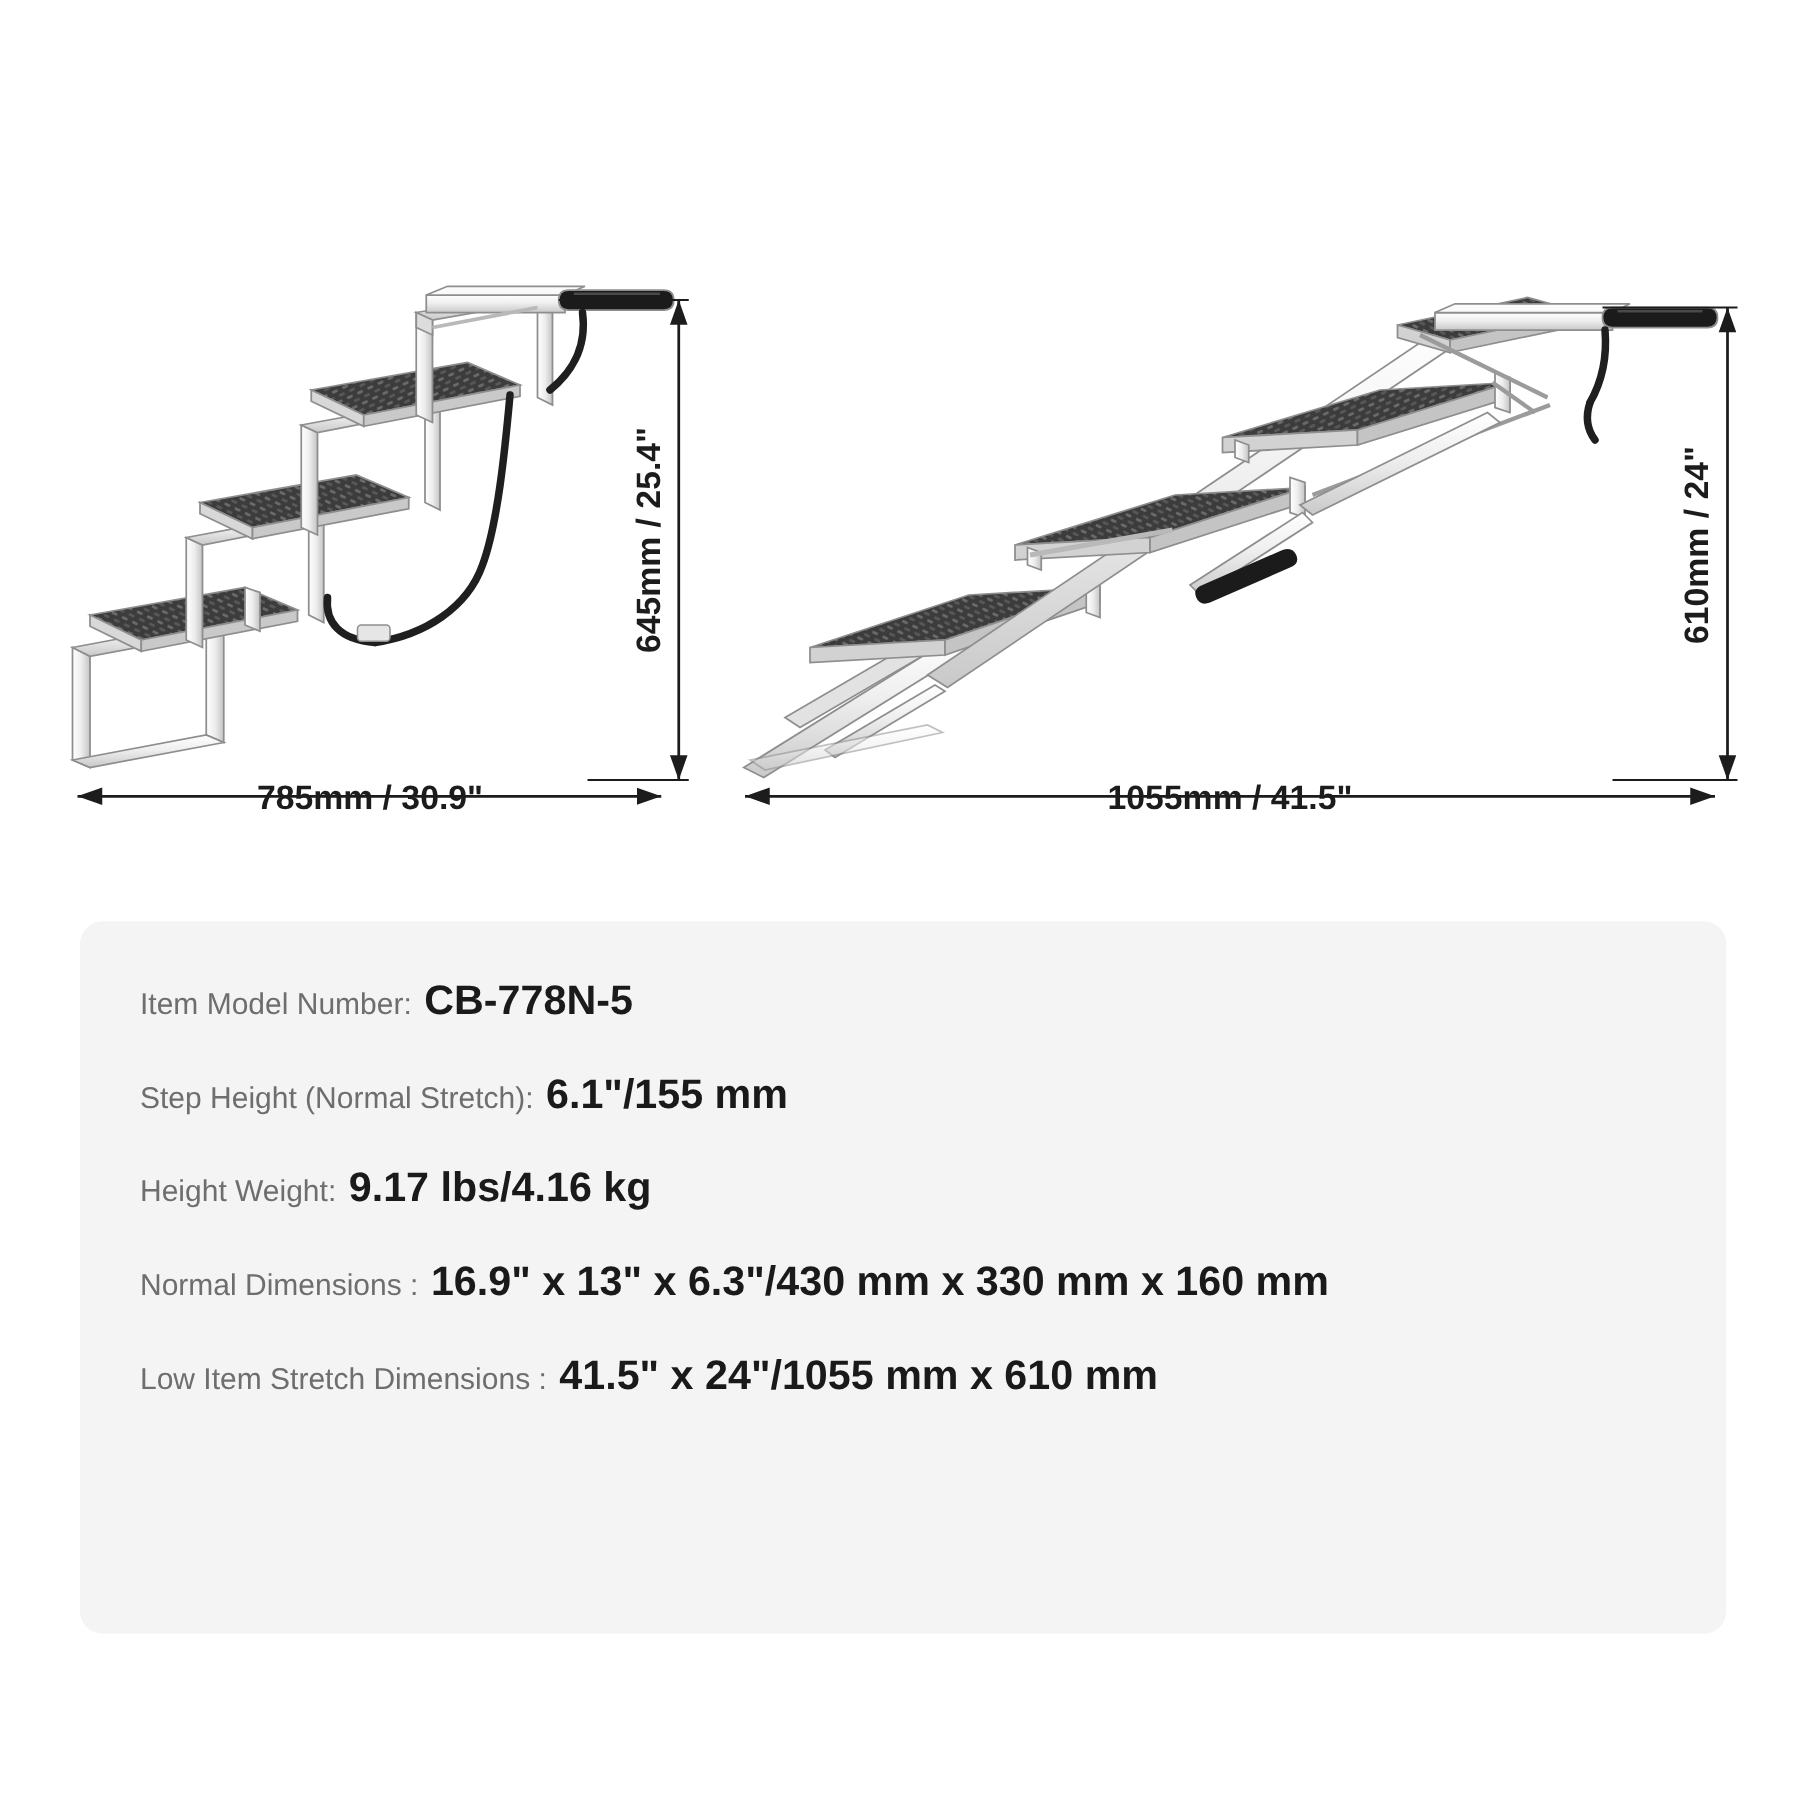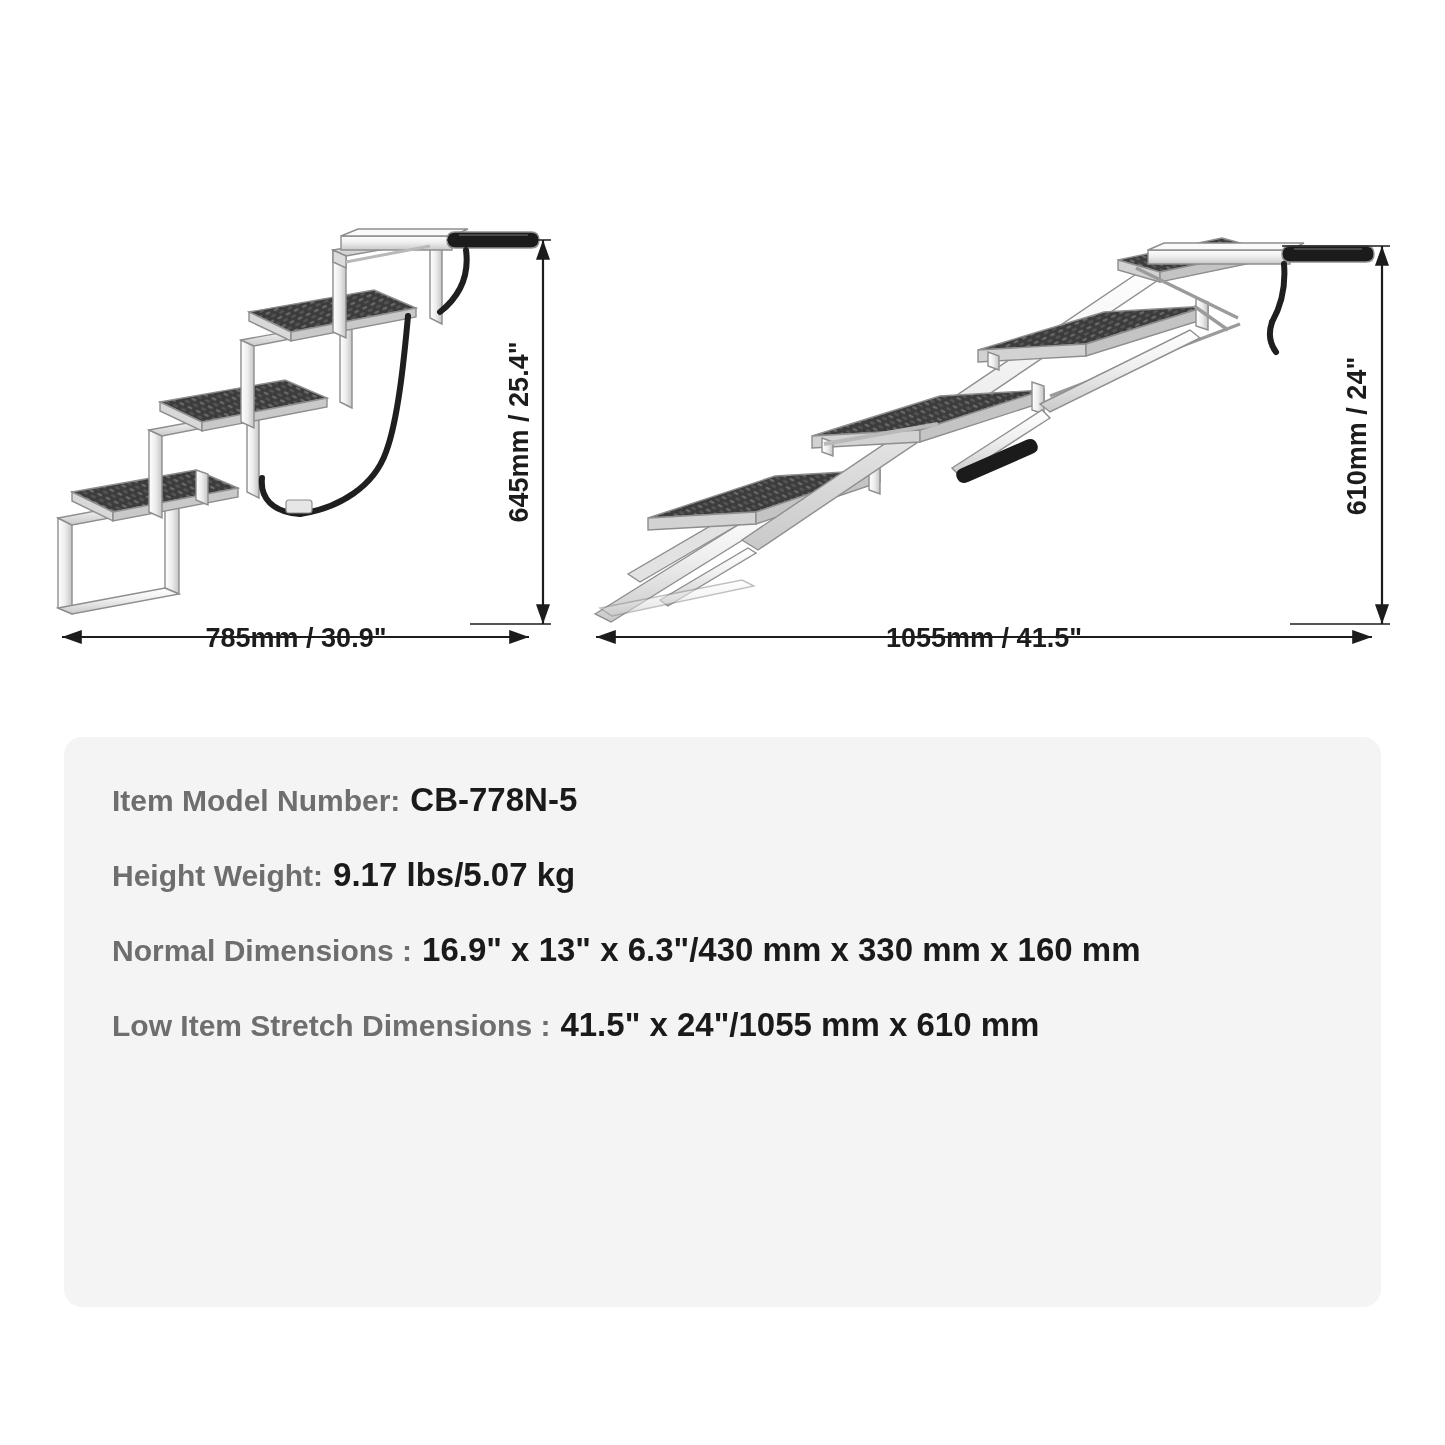--- a/index.html
+++ b/index.html
@@ -44,23 +44,23 @@
     box-sizing: border-box;
     padding: 44px 48px 0 48px;
   }
   .spec-row {
     display: flex;
     align-items: baseline;
     margin-bottom: 37px;
     white-space: nowrap;
   }
   .spec-label {
-    font-size: 30px;
+    font-size: 24px;
     color: #6e6e6e;
-    font-weight: bold;
+    font-weight: normal;
   }
   .spec-value {
     font-size: 33px;
     color: #1a1a1a;
     font-weight: bold;
     margin-left: 10px;
   }
 </style>
 </head>
 <body>
@@ -255,24 +255,28 @@
   </svg>
 </div>
 
 <div id="spec-panel">
 
   <div class="spec-row">
     <span class="spec-label">Item Model Number:</span>
     <span class="spec-value">CB-778N-5</span>
   </div>
 
+  <div class="spec-row">
+    <span class="spec-label">Step Height (Normal Stretch):</span>
+    <span class="spec-value">6.1"/155 mm</span>
+  </div>
 
   <div class="spec-row">
     <span class="spec-label">Height Weight:</span>
-    <span class="spec-value">9.17 lbs/5.07 kg</span>
+    <span class="spec-value">9.17 lbs/4.16 kg</span>
   </div>
 
 
   <div class="spec-row">
     <span class="spec-label">Normal Dimensions :</span>
     <span class="spec-value">16.9" x 13" x 6.3"/430 mm x 330 mm x 160 mm</span>
   </div>
 
   <div class="spec-row">
     <span class="spec-label">Low Item Stretch Dimensions :</span>

